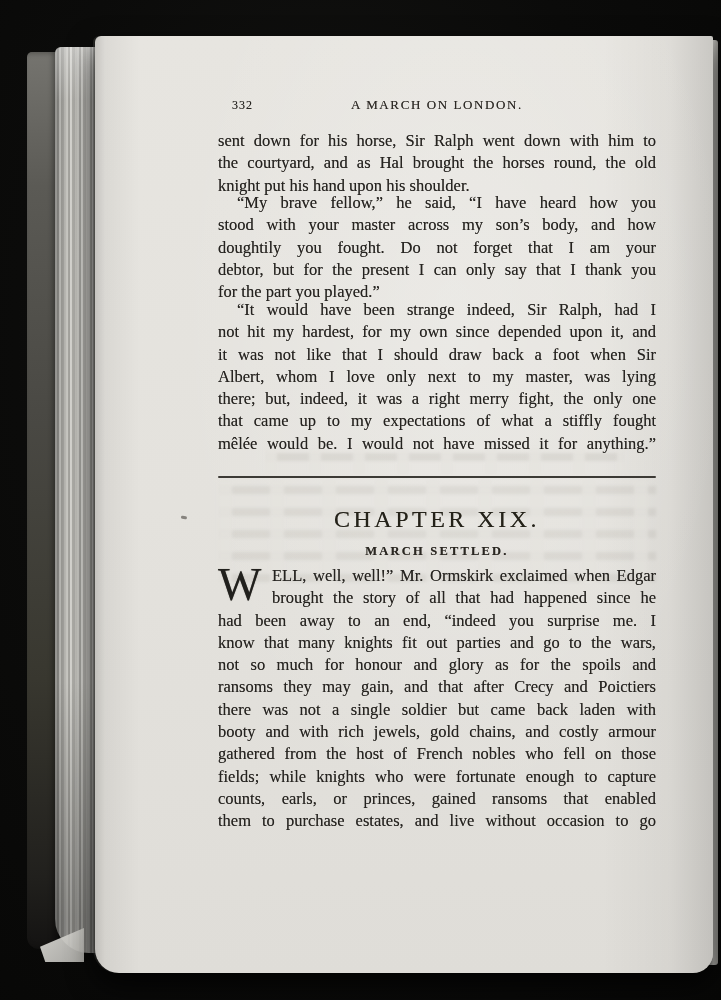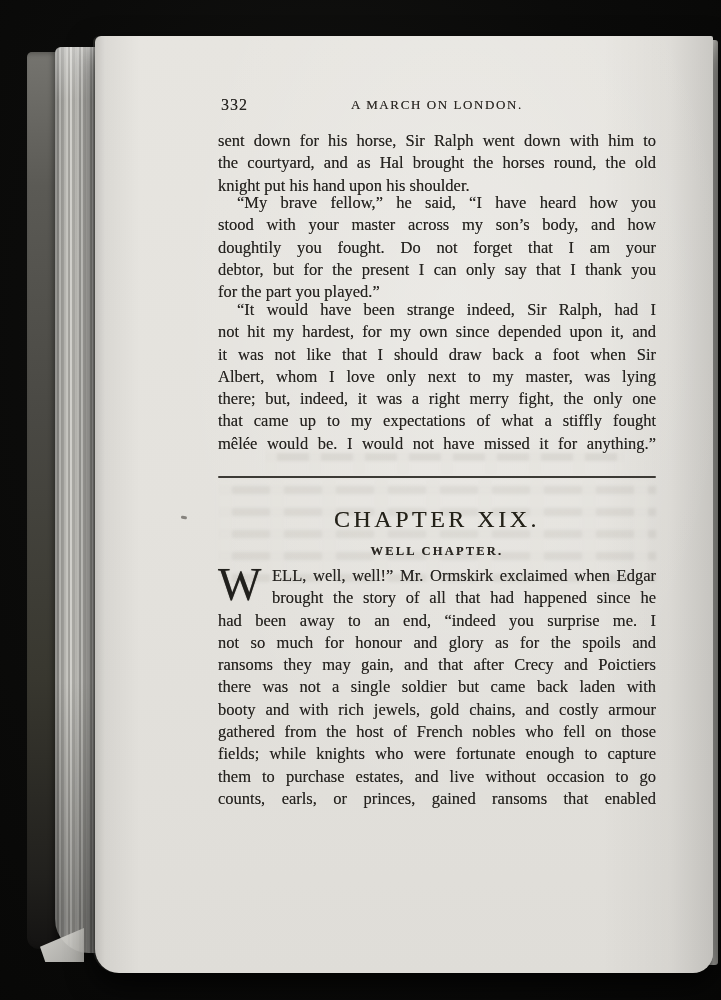--- a/index.html
+++ b/index.html
@@ -60,21 +60,21 @@
       repeating-linear-gradient(180deg, rgba(0,0,0,0) 0 6px, rgba(112,106,96,0.20) 6px 14px, rgba(0,0,0,0) 14px 22px);}
   .speck{position:absolute;left:86px;top:480px;width:6px;height:2.5px;background:rgba(58,55,49,0.55);border-radius:2px;transform:rotate(8deg);z-index:3;}
 
   
   .textcol{position:absolute;left:123px;top:0;width:438px;height:100%;z-index:2;
     color:#252320;font-size:16.5px;line-height:22.3px;
     text-shadow:0 0 0.6px rgba(40,35,28,0.55);}
   .textcol>div{position:absolute;width:100%;}
 
   .head-row{top:58px;height:22px;line-height:22px;}
-  .folio{position:absolute;left:3px;font-size:16px;letter-spacing:1px;}
+  .folio{position:absolute;left:14px;font-size:12px;letter-spacing:1px;}
   .running-head{position:absolute;left:50%;transform:translateX(-50%);
     font-size:13px;letter-spacing:1.6px;white-space:nowrap;color:#2c2925;}
 
   .para{left:0;}
   .p1{top:94px;}
   .p2{top:156px;}
   .p3{top:263px;}
   .p4{top:529px;}
   .line{text-align:justify;text-align-last:justify;white-space:normal;}
   .line.last{text-align-last:left;}
@@ -130,31 +130,32 @@
           <div class="line">not hit my hardest, for my own since depended upon it, and</div>
           <div class="line">it was not like that I should draw back a foot when Sir</div>
           <div class="line">Albert, whom I love only next to my master, was lying</div>
           <div class="line">there; but, indeed, it was a right merry fight, the only one</div>
           <div class="line">that came up to my expectations of what a stiffly fought</div>
           <div class="line">mêlée would be. I would not have missed it for anything.”</div>
         </div>
 
       <div class="rule"></div>
       <div class="chapter-title">CHAPTER XIX.</div>
-      <div class="chapter-subtitle">WELL CHAPTER.</div>
+      <div class="chapter-subtitle">MARCH SETTLED.</div>
 
       <div class="para p4">
           <span class="dropcap">W</span>
           <div class="line">ELL, well, well!” Mr. Ormskirk exclaimed when Edgar</div>
           <div class="line">brought the story of all that had happened since he</div>
           <div class="line">had been away to an end, “indeed you surprise me. I</div>
+          <div class="line">know that many knights fit out parties and go to the wars,</div>
           <div class="line">not so much for honour and glory as for the spoils and</div>
           <div class="line">ransoms they may gain, and that after Crecy and Poictiers</div>
           <div class="line">there was not a single soldier but came back laden with</div>
           <div class="line">booty and with rich jewels, gold chains, and costly armour</div>
           <div class="line">gathered from the host of French nobles who fell on those</div>
           <div class="line">fields; while knights who were fortunate enough to capture</div>
+          <div class="line">counts, earls, or princes, gained ransoms that enabled</div>
           <div class="line">them to purchase estates, and live without occasion to go</div>
-          <div class="line">counts, earls, or princes, gained ransoms that enabled</div>
         </div>
     </div>
   </div>
 </div>
 
 </body></html>

